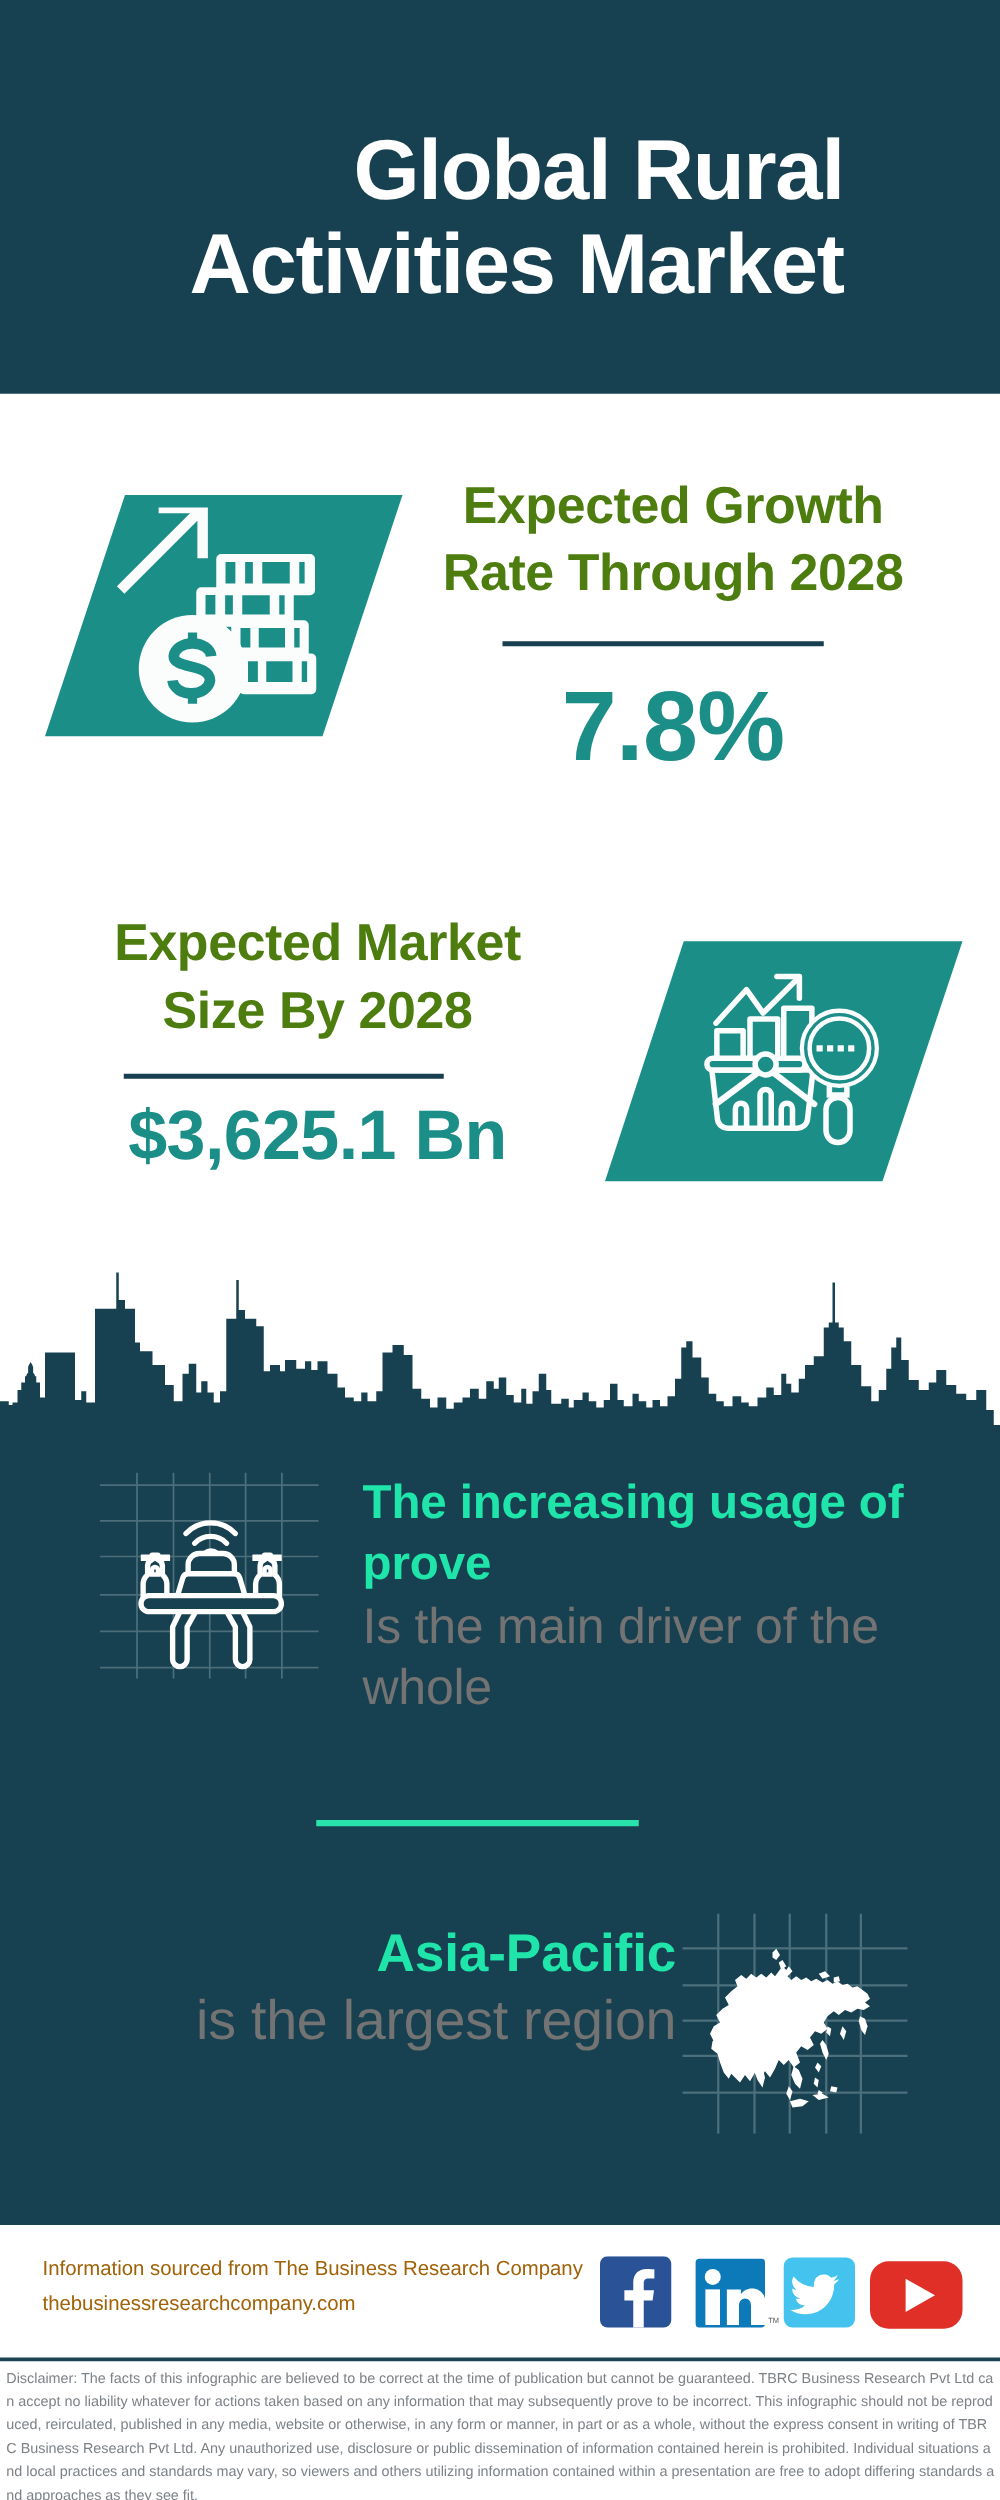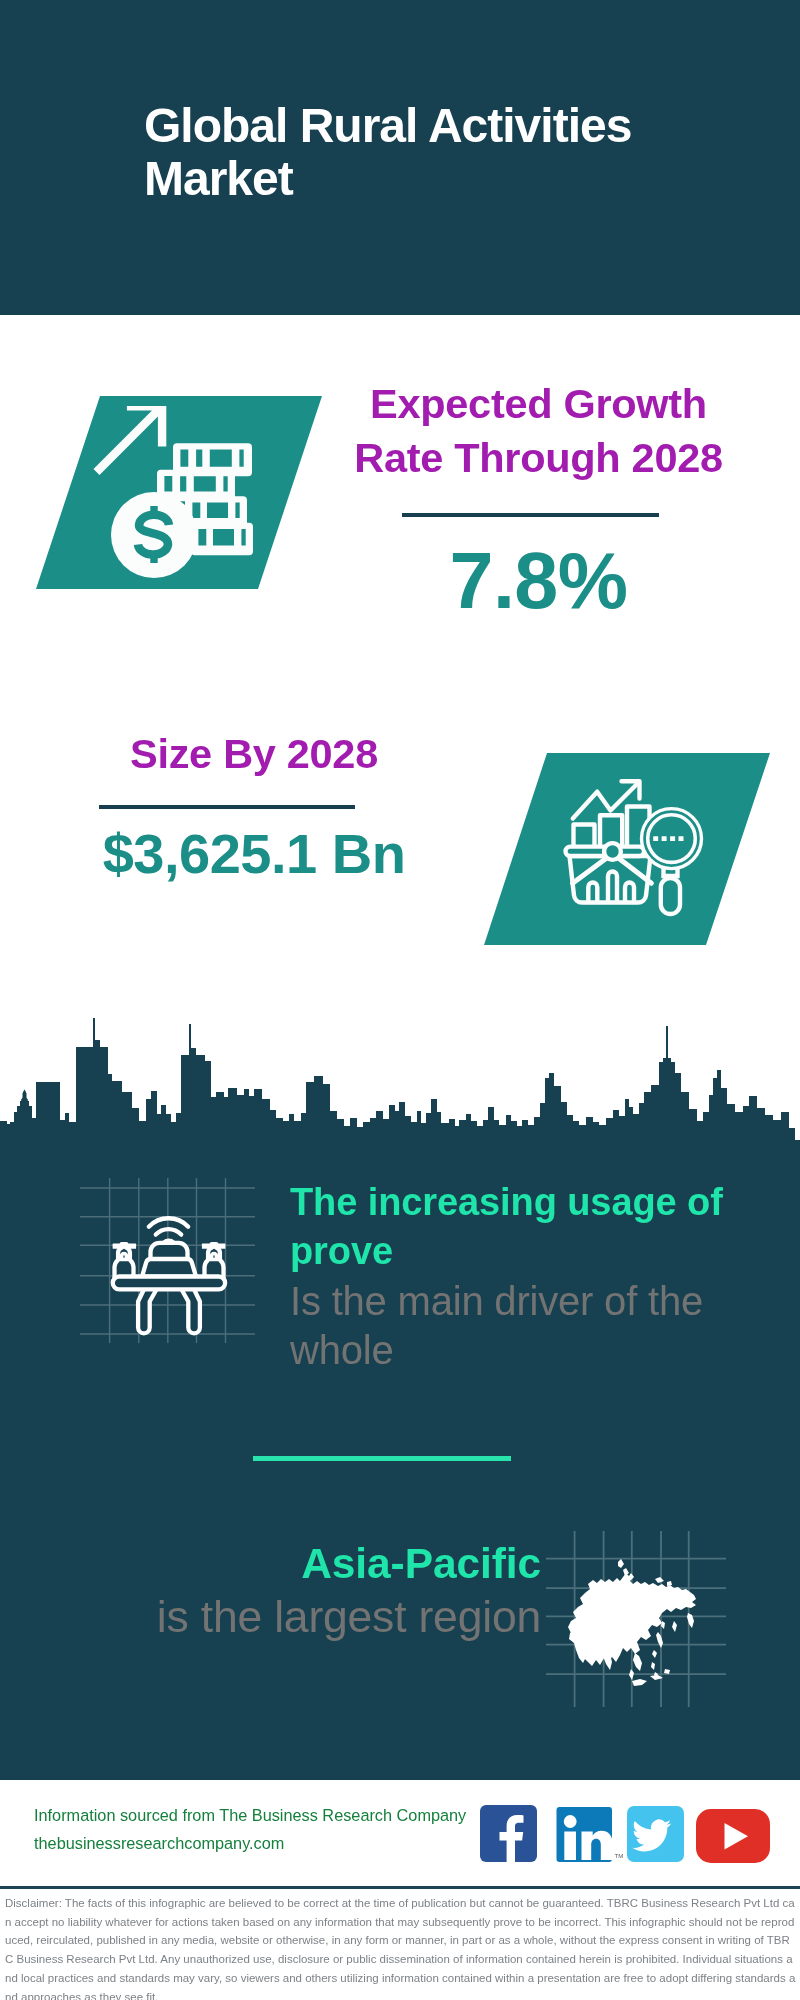--- a/index.html
+++ b/index.html
@@ -1,44 +1,44 @@
 <!DOCTYPE html>
 <html><head>
 <meta charset="utf-8">
 <style>
   html,body{margin:0;padding:0;}
   body{width:800px;height:2000px;background:#ffffff;font-family:"Liberation Sans",sans-serif;overflow:hidden;}
   .page{position:relative;width:800px;height:2000px;background:#fff;}
 
   
   .header{position:absolute;left:0;top:0;width:800px;height:315px;background:#174150;}
-  .header-title{position:absolute;left:144px;top:99px;width:531px;text-align:left;color:#fff;
-      font-size:48px;font-weight:bold;line-height:1.105;letter-spacing:-1px;}
+  .header-title{position:absolute;left:144px;top:99px;width:531px;text-align:right;color:#fff;
+      font-size:68px;font-weight:bold;line-height:1.105;letter-spacing:-1px;}
 
   
   .para{position:absolute;}
   .para svg{display:block;overflow:visible;}
 
   
-  .stat-label{color:#a21caf;font-size:41.5px;font-weight:bold;line-height:1.3;letter-spacing:-0.3px;}
+  .stat-label{color:#4d7c0f;font-size:41.5px;font-weight:bold;line-height:1.3;letter-spacing:-0.3px;}
   .stat-rule{height:4px;background:#173f4f;margin:28px auto 21px;}
   .stat-value{color:#1c8e88;font-weight:bold;line-height:1.1;letter-spacing:-0.5px;}
 
   
   .lower{position:absolute;left:0;top:1147px;width:800px;height:633px;background:#174150;}
   .skyline{position:absolute;left:0;top:1000px;width:800px;height:150px;}
 
   
   .hl{color:#1fe5ab;font-size:38px;font-weight:bold;line-height:1.3;letter-spacing:-0.1px;}
   .sub{color:#737373;font-size:40px;font-weight:normal;line-height:1.23;letter-spacing:-0.2px;}
   .divider{position:absolute;left:253px;top:1456px;width:258px;height:5px;background:#28e3ab;}
 
   
   .footer{position:absolute;left:0;top:1780px;width:800px;height:108px;background:#fff;}
-  .foot-txt{position:absolute;left:34px;top:21px;color:#15803d;font-size:16.3px;line-height:1.72;}
+  .foot-txt{position:absolute;left:34px;top:21px;color:#a16207;font-size:16.3px;line-height:1.72;}
   .socials{position:absolute;left:478px;top:25px;}
   .footrule{position:absolute;left:0;top:1886px;width:800px;height:3px;background:#1c4454;}
   .disclaimer{position:absolute;left:5px;top:1894px;width:791px;color:#7d8287;font-size:11.5px;line-height:1.63;word-break:break-all;}
 </style>
 </head>
 <body>
 
 <div class="page">
 
   <div class="header">
@@ -115,20 +115,21 @@
             <rect x="653.2" y="836.2" width="5" height="4.9" rx="0.4"></rect>
             <rect x="661.6" y="836.2" width="5" height="4.9" rx="0.4"></rect>
             <rect x="670.1" y="836.2" width="5" height="4.9" rx="0.4"></rect>
             <rect x="678.5" y="836.2" width="5" height="4.9" rx="0.4"></rect>
           </g>
         </g>
       </g>
     </svg>
   </div>
   <div id="stat2" style="position:absolute;left:44px;top:727px;width:420px;text-align:center;">
+    <div class="stat-label">Expected Market</div>
     <div class="stat-label">Size By 2028</div>
     <div class="stat-rule" style="width:256px;margin-left:55px;margin-top:24px;margin-bottom:14px"></div>
     <div class="stat-value" style="font-size:56px">$3,625.1 Bn</div>
   </div>
 
   <div class="lower"></div>
   <div class="skyline">
     <svg width="800" height="150" viewBox="0 0 800 150">
         <path fill="#174150" d="M0,150 L0,121 L7,121 L7,124 L10,124 L10,122 L14,122 L14,112 L17,112 L17,106 L20,106 L20,101 L22.5,101 L22.5,93 L26.5,93 L26.5,101 L29,101 L29,106 L32,106 L32,118 L36,118 L36,82 L60,82 L60,120 L65,120 L65,113 L69,113 L69,122 L76,122 L76,47 L93,47 L93,18 L95,18 L95,40 L100,40 L100,47 L108,47 L108,74 L112,74 L112,81 L122,81 L122,92 L132,92 L132,108 L139,108 L139,121 L146,121 L146,99 L151,99 L151,91 L157,91 L157,114 L161,114 L161,105 L166,105 L166,114 L171,114 L171,122 L176,122 L176,113 L181,113 L181,55 L189,55 L189,24 L191,24 L191,48 L196,48 L196,55 L205,55 L205,61 L211,61 L211,97 L216,97 L216,92 L224,92 L224,97 L228,97 L228,88 L237,88 L237,95 L244,95 L244,89 L249,89 L249,96 L254,96 L254,89 L262,89 L262,99 L270,99 L270,110 L276,110 L276,118 L283,118 L283,121 L289,121 L289,114 L294,114 L294,121 L301,121 L301,113 L306,113 L306,82 L314,82 L314,76 L323,76 L323,84 L330,84 L330,111 L337,111 L337,119 L344,119 L344,126 L350,126 L350,118 L357,118 L357,127 L363,127 L363,122 L370,122 L370,118 L376,118 L376,111 L383,111 L383,119 L389,119 L389,105 L395,105 L395,111 L399,111 L399,102 L405,102 L405,116 L411,116 L411,122 L417,122 L417,111 L421,111 L421,123 L426,123 L426,113 L431,113 L431,99 L437,99 L437,112 L441,112 L441,123 L449,123 L449,119 L455,119 L455,126 L459,126 L459,120 L466,120 L466,114 L471,114 L471,121 L477,121 L477,126 L483,126 L483,120 L488,120 L488,107 L494,107 L494,120 L499,120 L499,125 L506,125 L506,115 L511,115 L511,121 L517,121 L517,126 L522,126 L522,120 L528,120 L528,125 L534,125 L534,117 L540,117 L540,103 L545,103 L545,78 L549,78 L549,73 L554,73 L554,86 L561,86 L561,102 L567,102 L567,115 L573,115 L573,121 L579,121 L579,125 L586,125 L586,117 L593,117 L593,122 L599,122 L599,125 L606,125 L606,118 L613,118 L613,110 L619,110 L619,116 L625,116 L625,99 L629,99 L629,107 L633,107 L633,114 L639,114 L639,103 L644,103 L644,92 L651,92 L651,85 L659,85 L659,62 L663,62 L663,58 L666,58 L666,26 L668,26 L668,58 L671,58 L671,62 L675,62 L675,73 L681,73 L681,92 L689,92 L689,109 L697,109 L697,121 L703,121 L703,112 L709,112 L709,95 L713,95 L713,78 L717,78 L717,70 L721,70 L721,88 L727,88 L727,104 L735,104 L735,112 L743,112 L743,106 L749,106 L749,96 L757,96 L757,108 L765,108 L765,115 L773,115 L773,120 L781,120 L781,112 L789,112 L789,128 L795,128 L795,140 L800,140 L800,150 Z"></path>
         <path fill="#174150" d="M21,101 a3.5,3.5 0 0 1 7,0 v4 h-7 z M23.3,99 l1.2,-3 l1.2,3 z M24,95.5 h1 v3 h-1 z M22.8,92.5 l1.7,-3 l1.7,3 l-1.7,3 z"></path>

